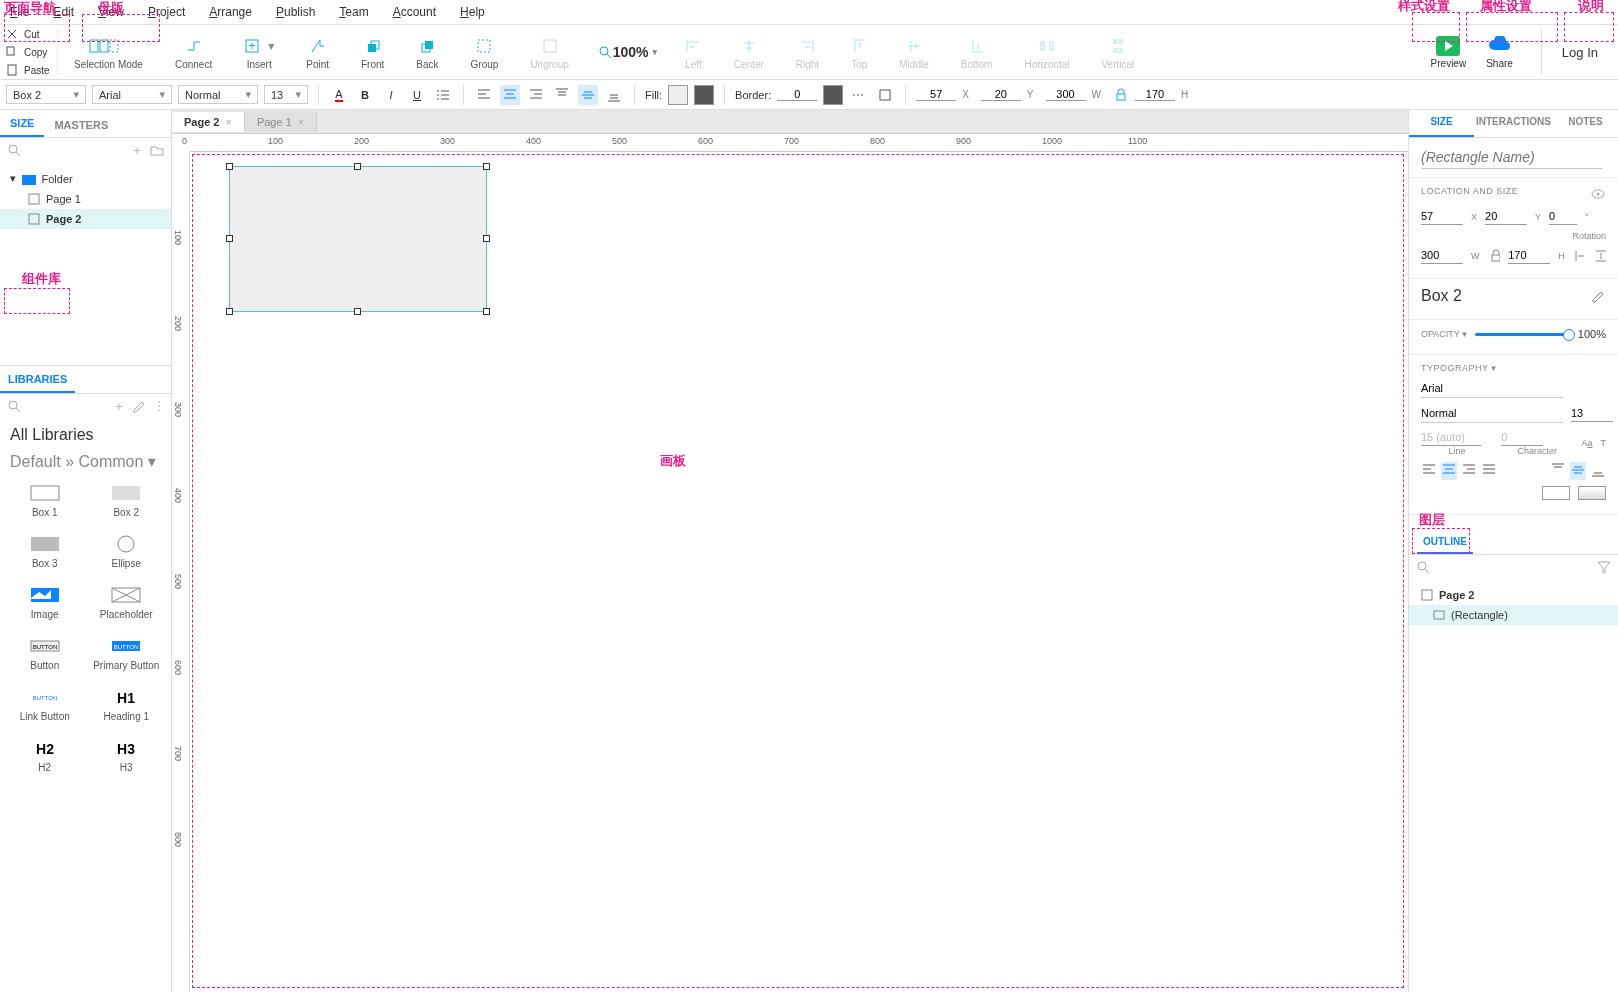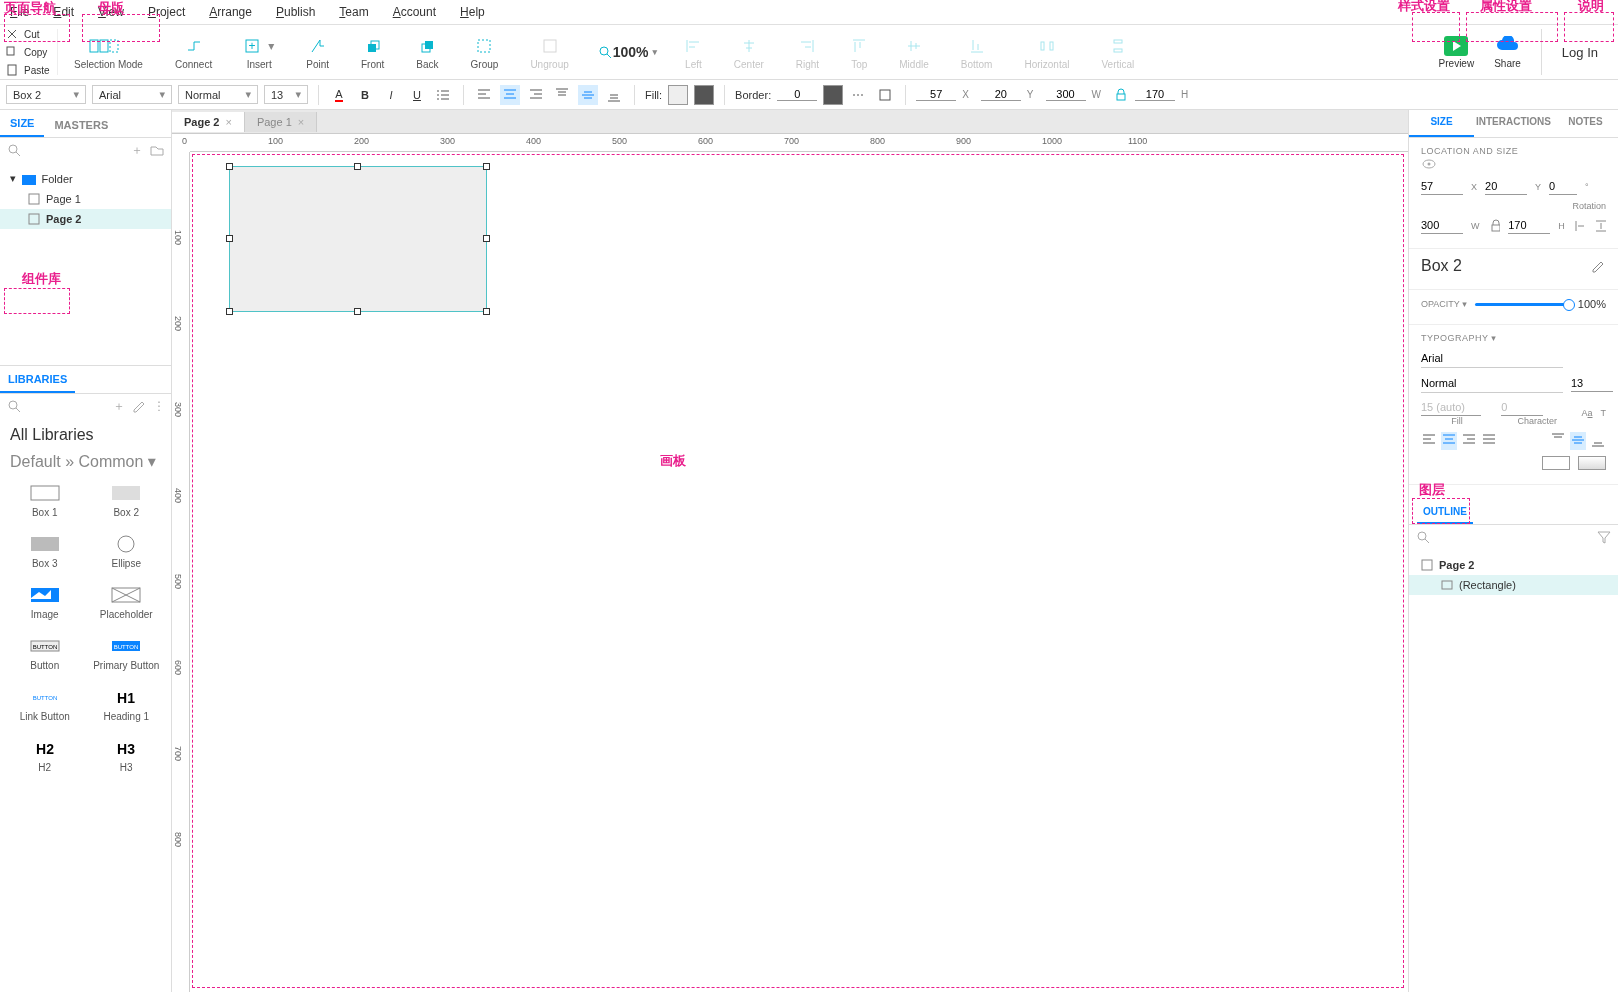--- a/index.html
+++ b/index.html
@@ -10,21 +10,21 @@
 .topstrip { height: 55px; display: flex; padding: 4px 0; border-bottom: 1px solid #ddd; }
 .topstrip .clipcol { width: 58px; border-right: 1px solid #eee; display:flex; flex-direction:column; justify-content:center; gap:2px; padding:0 4px;}
 .topstrip .clipcol div { font-size:10px; display:flex; align-items:center; gap:4px;}
 .toolgrp { display:flex; flex-direction:column; align-items:center; justify-content:center; padding:0 16px; gap:2px; }
 .toolgrp .ico { height:22px; display:flex; align-items:center; justify-content:center; gap:8px;}
 .toolgrp .lbl { font-size:10px; color:#555;}
 .toolgrp.disabled { opacity:.35;}
 .zoom { display:flex; align-items:center; font-size:14px; font-weight:bold; color:#333; padding:0 12px;}
 .rightactions { margin-left:auto; display:flex; align-items:center; gap:20px; padding-right:20px;}
 .rightactions .col { display:flex; flex-direction:column; align-items:center; gap:2px; font-size:10px;}
-.login { border-left:1px solid #ddd; padding:0 20px; display:flex; align-items:center; font-size:13px;}
+.login { border-left:1px solid #ddd; padding:0 20px; display:flex; align-items:center; font-size:13px;margin-left:8px;}
 .fmtbar { height:30px; display:flex; align-items:center; border-bottom:1px solid #ddd; padding:0 6px; gap:6px; font-size:11px;}
 .fmtbar .dd { border:1px solid #ccc; padding:2px 6px; display:flex; align-items:center; gap:6px; background:#fff;}
 .fmtbar .icobtn { width:20px; height:20px; display:flex; align-items:center; justify-content:center; cursor:pointer;}
 .fmtbar .sep { width:1px; height:20px; background:#ddd; margin:0 4px;}
 .fmtbar input.n { width:40px; border:none; border-bottom:1px solid #999; text-align:center; font-size:11px;}
 .fmtbar .dimlbl { font-size:10px; color:#888; margin-right:6px;}
 .main { display:flex; height:calc(992px - 25px - 55px - 30px);}
 .leftside { width:172px; display:flex; flex-direction:column; border-right:1px solid #ddd;}
 .tabs { display:flex; height:28px; align-items:flex-end; border-bottom:1px solid #ddd;}
 .tabs .tab { padding:6px 10px; font-size:11px; font-weight:bold; color:#888; cursor:pointer;}
@@ -51,21 +51,21 @@
 .artboard { position:absolute; left:18px; top:0; right:0; bottom:0; background:#fff;}
 .dashborder { position:absolute; border:1px dashed #e91e8c;}
 .annotation { position:absolute; color:#e91e8c; font-size:13px; font-weight:bold;}
 .selrect { position:absolute; background:#eee; border:1px solid #4fc3c7;}
 .selrect .handle { position:absolute; width:7px; height:7px; background:#fff; border:1px solid #333;}
 .rightside { width:210px; border-left:1px solid #ddd; display:flex; flex-direction:column;}
 .rtabs { height:28px; display:flex; border-bottom:1px solid #ddd;}
 .rtabs .tab { flex:1; text-align:center; padding:6px 2px; font-size:10px; font-weight:bold; color:#888; cursor:pointer;}
 .rtabs .tab.active { color:#0a84ff; border-bottom:2px solid #0a84ff;}
 .panel { padding:8px 12px; font-size:11px; border-bottom:1px solid #eee;}
-.panel .hdr { font-size:9px; color:#888; letter-spacing:.5px; margin-bottom:6px; display:flex; justify-content:space-between;flex-direction:column;}
+.panel .hdr { font-size:9px; color:#888; letter-spacing:.5px; margin-bottom:6px; display:flex; justify-content:space-between;}
 .panel .row { display:flex; align-items:center; gap:8px; margin-bottom:6px;}
 .panel input.v { width:42px; border:none; border-bottom:1px solid #999; font-size:11px; padding:2px 0;}
 .panel .sml { font-size:9px; color:#888;}
 .panel .field { flex:1; border:none; border-bottom:1px solid #ccc; padding:3px 0; font-size:11px; background:transparent;}
 .opslider { flex:1; height:3px; background:#0a84ff; position:relative; border-radius:2px;}
 .opslider::after { content:''; position:absolute; right:-5px; top:-4px; width:10px; height:10px; border:1px solid #0a84ff; border-radius:50%; background:#fff;}
 .outlinesection { flex:1; display:flex; flex-direction:column;}
 .outtabs { height:26px; display:flex; align-items:flex-end; padding:0 8px; border-bottom:1px solid #ddd;}
 .outtabs .tab { padding:5px 6px; font-size:10px; font-weight:bold; color:#0a84ff; border-bottom:2px solid #0a84ff;}
 .outtree { padding:6px 0; font-size:11px;}
@@ -599,20 +599,23 @@
     <div class="rtabs">
       <div class="tab active">SIZE</div>
       <div class="tab">INTERACTIONS</div>
       <div class="tab">NOTES</div>
     </div>
     <div class="dashborder" style="right:158px;top:12px;width:48px;height:30px"></div>
     <div class="dashborder" style="right:60px;top:12px;width:92px;height:30px"></div>
     <div class="dashborder" style="right:4px;top:12px;width:50px;height:30px"></div>
 
     <div class="panel">
+      <input class="field" style="font-style: italic; color: rgb(170, 170, 170); font-size: 14px;" placeholder="(Rectangle Name)">
+    </div>
+    <div class="panel">
       <div class="hdr">
           <span>LOCATION AND SIZE</span>
           <svg class="i">
             <ellipse cx="8" cy="8" rx="6" ry="4" stroke="#aaa" fill="none"></ellipse>
             <circle cx="8" cy="8" r="1.5" fill="#aaa"></circle>
           </svg>
         </div>
       <div class="row">
         <input class="v" value="57" style="">
           <span class="sml">X</span>
@@ -660,21 +663,21 @@
       <div class="hdr">
           <span>TYPOGRAPHY ▾</span>
         </div>
       <input class="field" value="Arial" style="">
       <div class="row" style="margin-top:6px">
         <input class="field" style="flex: 2 1 0%;" value="Normal">
         <input class="v" value="13" style="">
         <div style="width:24px;height:16px;background:#222"></div>
       </div>
       <div class="row">
-        <div style="flex:1"><input class="v" style="color: rgb(187, 187, 187); width: 60px;" value="15 (auto)"><div class="sml" style="text-align:center">Fill</div></div>
+        <div style="flex:1"><input class="v" style="color: rgb(187, 187, 187); width: 60px;" value="15 (auto)"><div class="sml" style="text-align:center">Line</div></div>
         <div style="flex:1"><input class="v" style="color: rgb(187, 187, 187);" value="0"><div class="sml" style="text-align:center">Character</div></div>
         <span class="sml">A<u>a</u></span>
         <span class="sml">T</span>
       </div>
       <div class="row" style="gap:4px">
         <div class="icobtn"><svg class="i">
               <path d="M2 3h12M2 7h8M2 11h12" stroke="#555"></path>
             </svg></div>
         <div class="icobtn" style="background:#d7edff"><svg class="i">
               <path d="M2 3h12M4 7h8M2 11h12" stroke="#0a84ff"></path>
@@ -717,21 +720,21 @@
             <path d="M2 3h12l-5 6v5l-2-1v-4z" stroke="#aaa" fill="none"></path>
           </svg>
       </div>
       <div class="outtree">
         <div class="row">
             <svg width="12" height="12">
               <rect width="10" height="10" x="1" y="1" stroke="#888" fill="none"></rect>
             </svg>
             <b>Page 2</b>
           </div>
-        <div class="row sel" style="padding-left:32px">
+        <div class="row sel" style="padding-left:24px">
             <svg width="12" height="10">
               <rect width="10" height="8" x="1" y="1" stroke="#888" fill="none"></rect>
             </svg>
             <span>(Rectangle)</span>
           </div>
       </div>
     </div>
   </div>
 </div>
 

